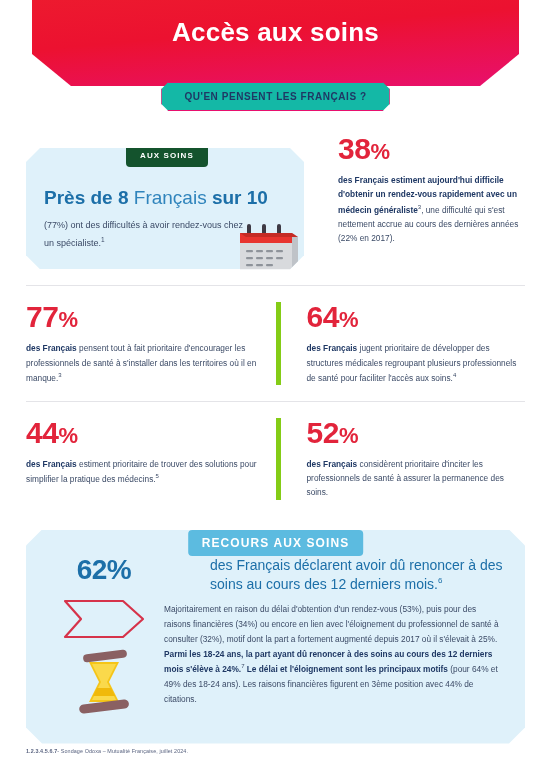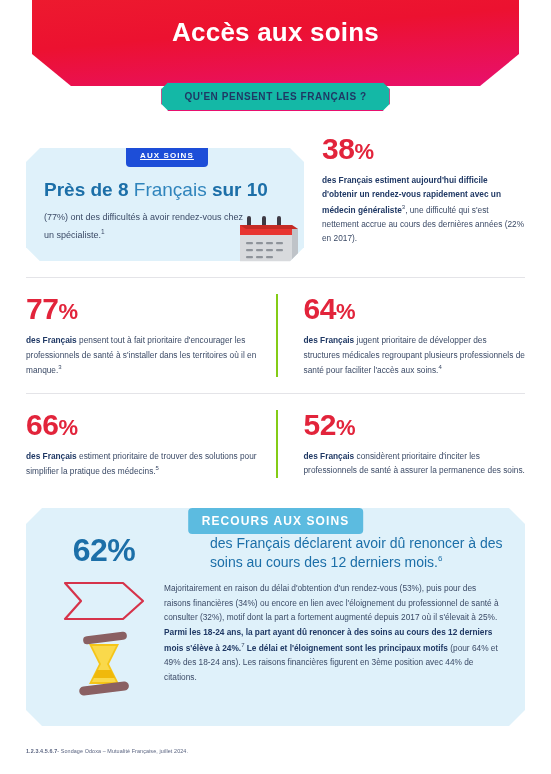--- a/index.html
+++ b/index.html
@@ -69,36 +69,35 @@
     min-height: 108px;
     background: #DFF1FA;
     margin-top: 16px;
     padding: 26px 14px 18px 18px;
     clip-path: polygon(14px 0, calc(100% - 14px) 0, 100% 14px, 100% calc(100% - 14px),
                        calc(100% - 14px) 100%, 14px 100%, 0 calc(100% - 14px), 0 14px);
   }
   .acces-badge {
     position: absolute;
     top: -16px; left: 100px;
-    background: #1d4ed8;
+    background: #14532d;
     color: #ffffff;
     font-size: 8px;
     font-weight: bold;
     letter-spacing: 1.1px;
     text-align: center;
     line-height: 1.45;
     padding: 6px 14px;
     border-radius: 4px;
-    text-decoration: underline;
   }
   .pres-line {
     color: #1C6FA8;
     font-size: 19px;
     line-height: 1.25;
-    margin-top: 4px;
+    margin-top: 12px;
     white-space: nowrap;
   }
   .pres-line .b { font-weight: bold; color: #1C6FA8; }
   .pres-line .n { font-weight: normal; color: #2F84BC; }
   .pres-sub {
     color: #3B4A66;
     font-size: 9px;
     line-height: 1.75;
     margin-top: 8px;
     max-width: 200px;
@@ -109,20 +108,21 @@
   .calendar {
     position: absolute;
     right: 4px; bottom: -10px;
     width: 66px; height: 62px;
   }
 
   .stat-right {
     flex: 1;
     padding-left: 18px;
     padding-top: 2px;
+    margin-left: 16px;
   }
 
   
   .big-num {
     color: #E2243B;
     font-size: 30px;
     font-weight: bold;
     line-height: 1;
     letter-spacing: -0.5px;
   }
@@ -145,21 +145,21 @@
     display: flex;
     padding-top: 16px;
   }
   .grid-col {
     width: 50%;
     padding-right: 18px;
   }
   .grid-col.right {
     padding-left: 26px;
     padding-right: 0;
-    border-left: 2px solid #84cc16;
+    border-left: 5px solid #84cc16;
   }
 
   
   .bottom-wrap { position: relative; margin-top: 30px; }
   .recours-badge {
     position: absolute;
     top: 0; left: 50%;
     transform: translateX(-50%);
     background: #5CBBE0;
     color: #ffffff;
@@ -178,21 +178,21 @@
     clip-path: polygon(16px 0, calc(100% - 16px) 0, 100% 16px, 100% calc(100% - 16px),
                        calc(100% - 16px) 100%, 16px 100%, 0 calc(100% - 16px), 0 16px);
   }
   .bp-left {
     width: 112px;
     flex-shrink: 0;
     text-align: center;
   }
   .num62 {
     color: #1C6FA8;
-    font-size: 32px;
+    font-size: 28px;
     font-weight: bold;
     line-height: 1;
     letter-spacing: -0.5px;
   }
   .chev { margin-top: 14px; }
   .hourglass { margin-top: 4px; }
   .bp-right { flex: 1; padding-left: 4px; }
   .bp-head {
     color: #1C6FA8;
     font-size: 14px;
@@ -306,21 +306,21 @@
         <b>des Français</b><span> jugent prioritaire de développer des structures médicales regroupant plusieurs professionnels de santé pour faciliter l'accès aux soins.</span><sup>4</sup>
       </div>
     </div>
   </div>
 
   <div class="hr"></div>
 
   <div class="grid-row">
     <div class="grid-col">
       <div class="big-num">
-        <span>66</span><span class="pct">%</span>
+        <span>44</span><span class="pct">%</span>
       </div>
       <div class="stat-text">
         <b>des Français</b><span> estiment prioritaire de trouver des solutions pour simplifier la pratique des médecins.</span><sup>5</sup>
       </div>
     </div>
     <div class="grid-col right">
       <div class="big-num">
         <span>52</span><span class="pct">%</span>
       </div>
       <div class="stat-text">

